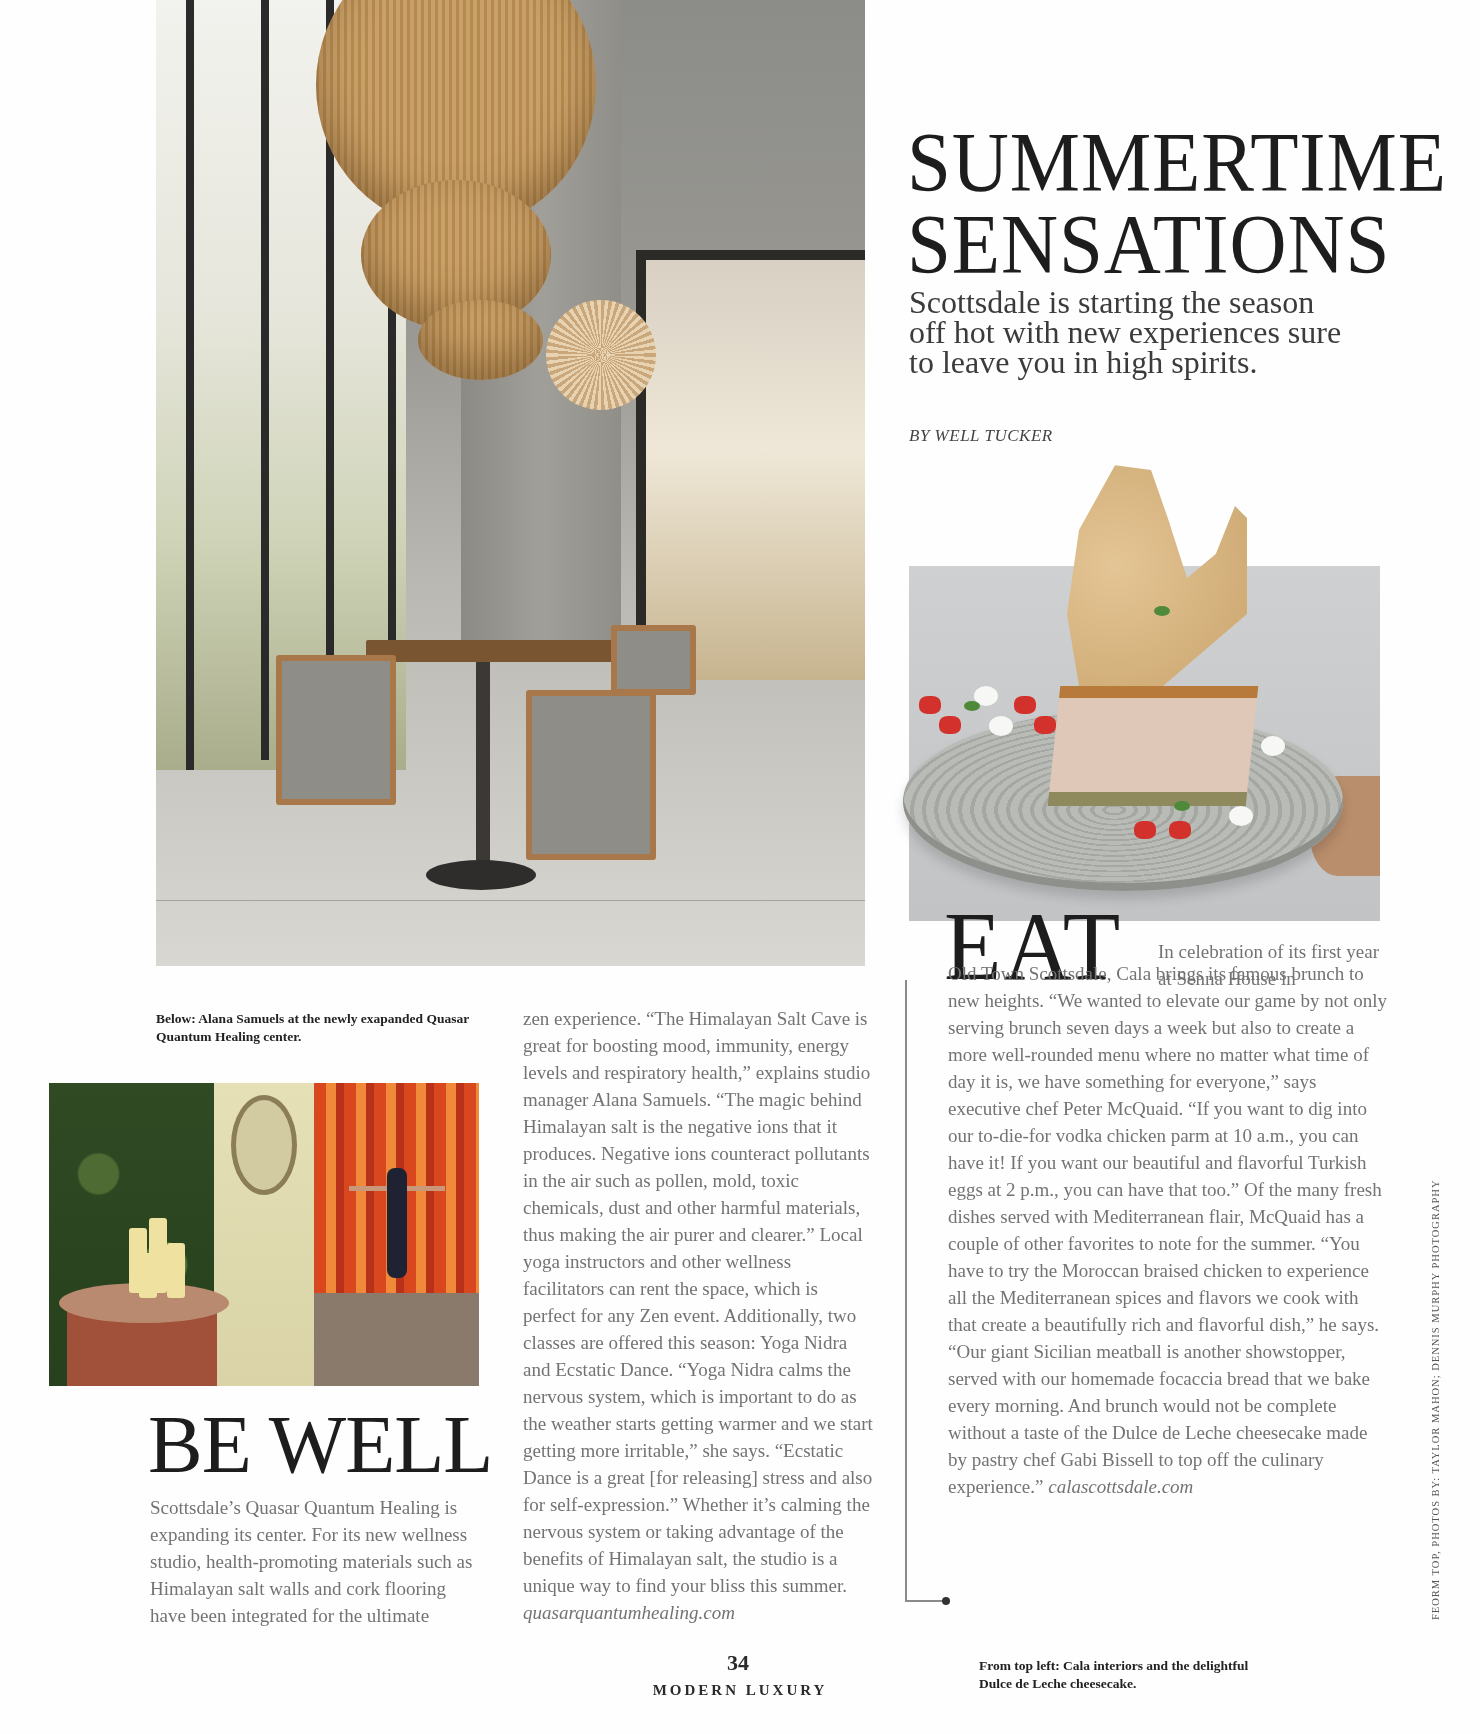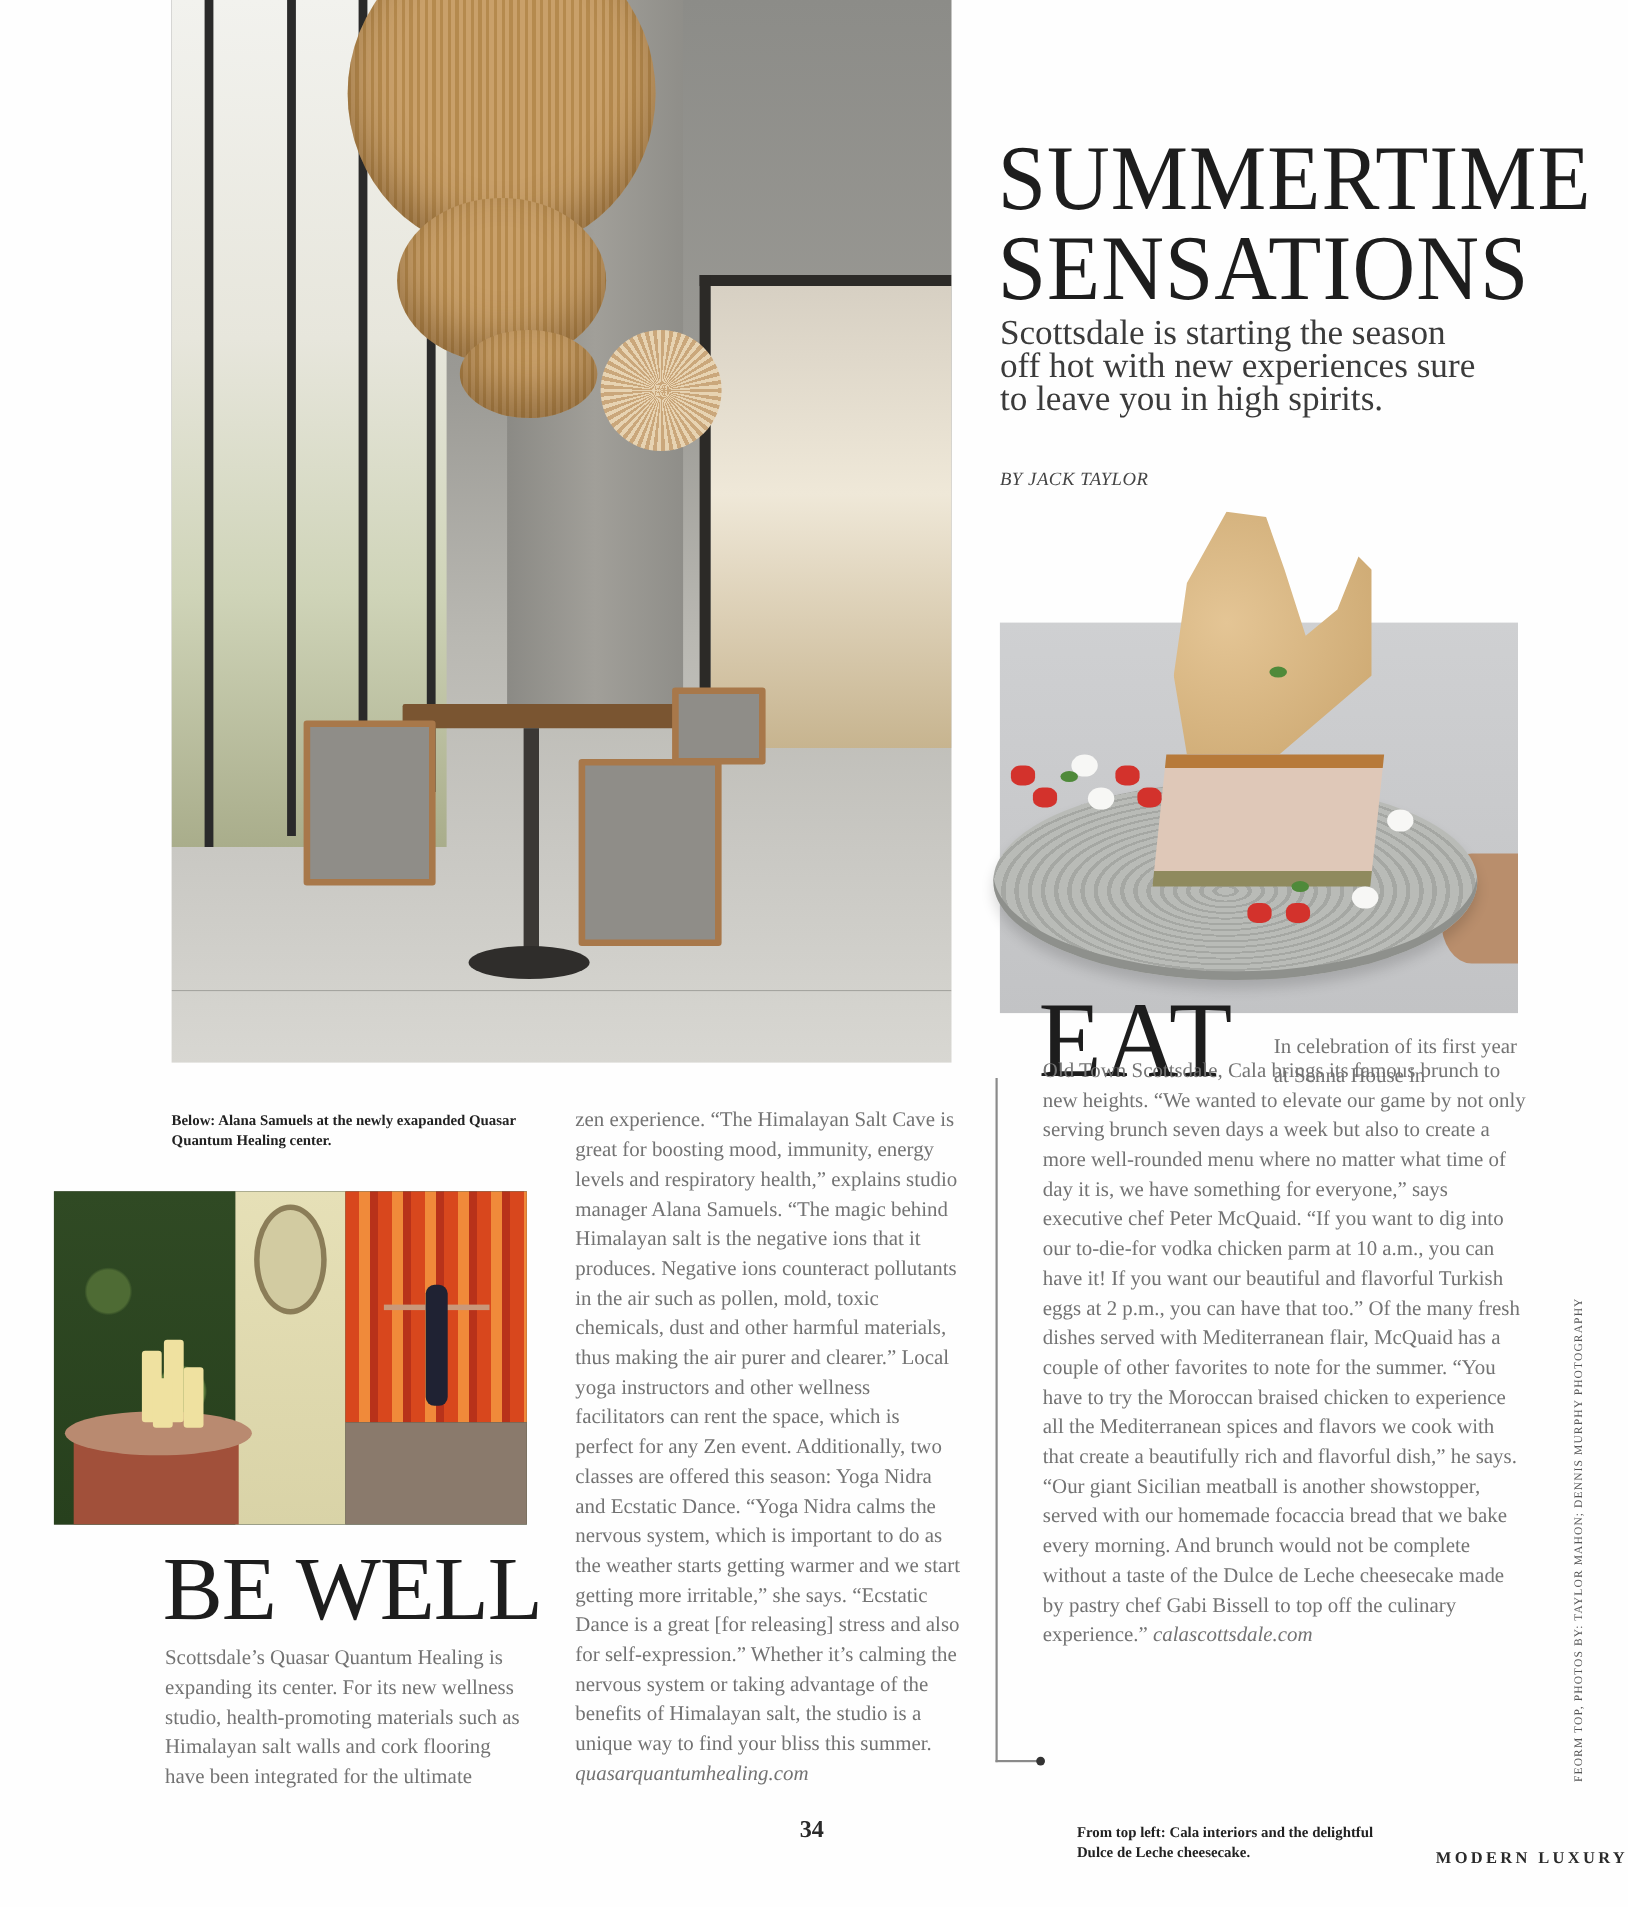--- a/index.html
+++ b/index.html
@@ -86,21 +86,21 @@
 
   .bracket-v { left: 905px; top: 980px; width: 2px; height: 622px; background: #8a8a8a; }
   .bracket-h { left: 905px; top: 1600px; width: 40px; height: 2px; background: #8a8a8a; }
   .bracket-dot { left: 942px; top: 1597px; width: 8px; height: 8px; border-radius: 50%; background: #333; }
 
   .credit { left: 1430px; top: 1620px; transform: rotate(-90deg); transform-origin: left top;
     font-size: 10.5px; letter-spacing: 1px; color: #555; white-space: nowrap; }
 
   .folio { left: 0; width: 1480px; text-align: center; color: #2a2a2a; }
   #page-number { top: 1650px; font-weight: 700; font-size: 22px; left: -2px; }
-  #publication { top: 1682px; font-weight: 700; font-size: 15px; letter-spacing: 3px; text-align: right; }
+  #publication { top: 1682px; font-weight: 700; font-size: 15px; letter-spacing: 3px; }
 </style>
 </head>
 <body>
 
 <div class="photo" id="photo-restaurant" role="img" aria-label="Cala interiors">
   <div class="window"></div>
   <div class="mullion" style="left:30px;height:770px"></div>
   <div class="mullion" style="left:105px;height:760px"></div>
   <div class="mullion" style="left:170px;height:740px"></div>
   <div class="mullion" style="left:232px;height:720px"></div>
@@ -115,21 +115,21 @@
   <div class="table-foot"></div>
   <div class="chair" style="left:120px;top:655px;width:120px;height:150px"></div>
   <div class="chair" style="left:370px;top:690px;width:130px;height:170px"></div>
   <div class="chair" style="left:455px;top:625px;width:85px;height:70px"></div>
   <div class="floor-line" style="left:0;top:900px;width:709px"></div>
 </div>
 
 <h1 class="abs headline">SUMMERTIME
 SENSATIONS</h1>
 <p class="abs dek">Scottsdale is starting the season off hot with new experiences sure to leave you in high spirits.</p>
-<p class="abs byline">BY JACK TAYLOR</p>
+<p class="abs byline">BY WELL TUCKER</p>
 
 <div class="photo" id="photo-cheesecake" role="img" aria-label="Dulce de Leche cheesecake">
   <div class="hand"></div>
   <div class="plate"></div>
   <div class="tuile"></div>
   <div class="cake"></div>
   <div class="berry" style="left:10px;top:130px"></div>
   <div class="berry" style="left:30px;top:150px"></div>
   <div class="berry" style="left:105px;top:130px"></div>
   <div class="berry" style="left:125px;top:150px"></div>

